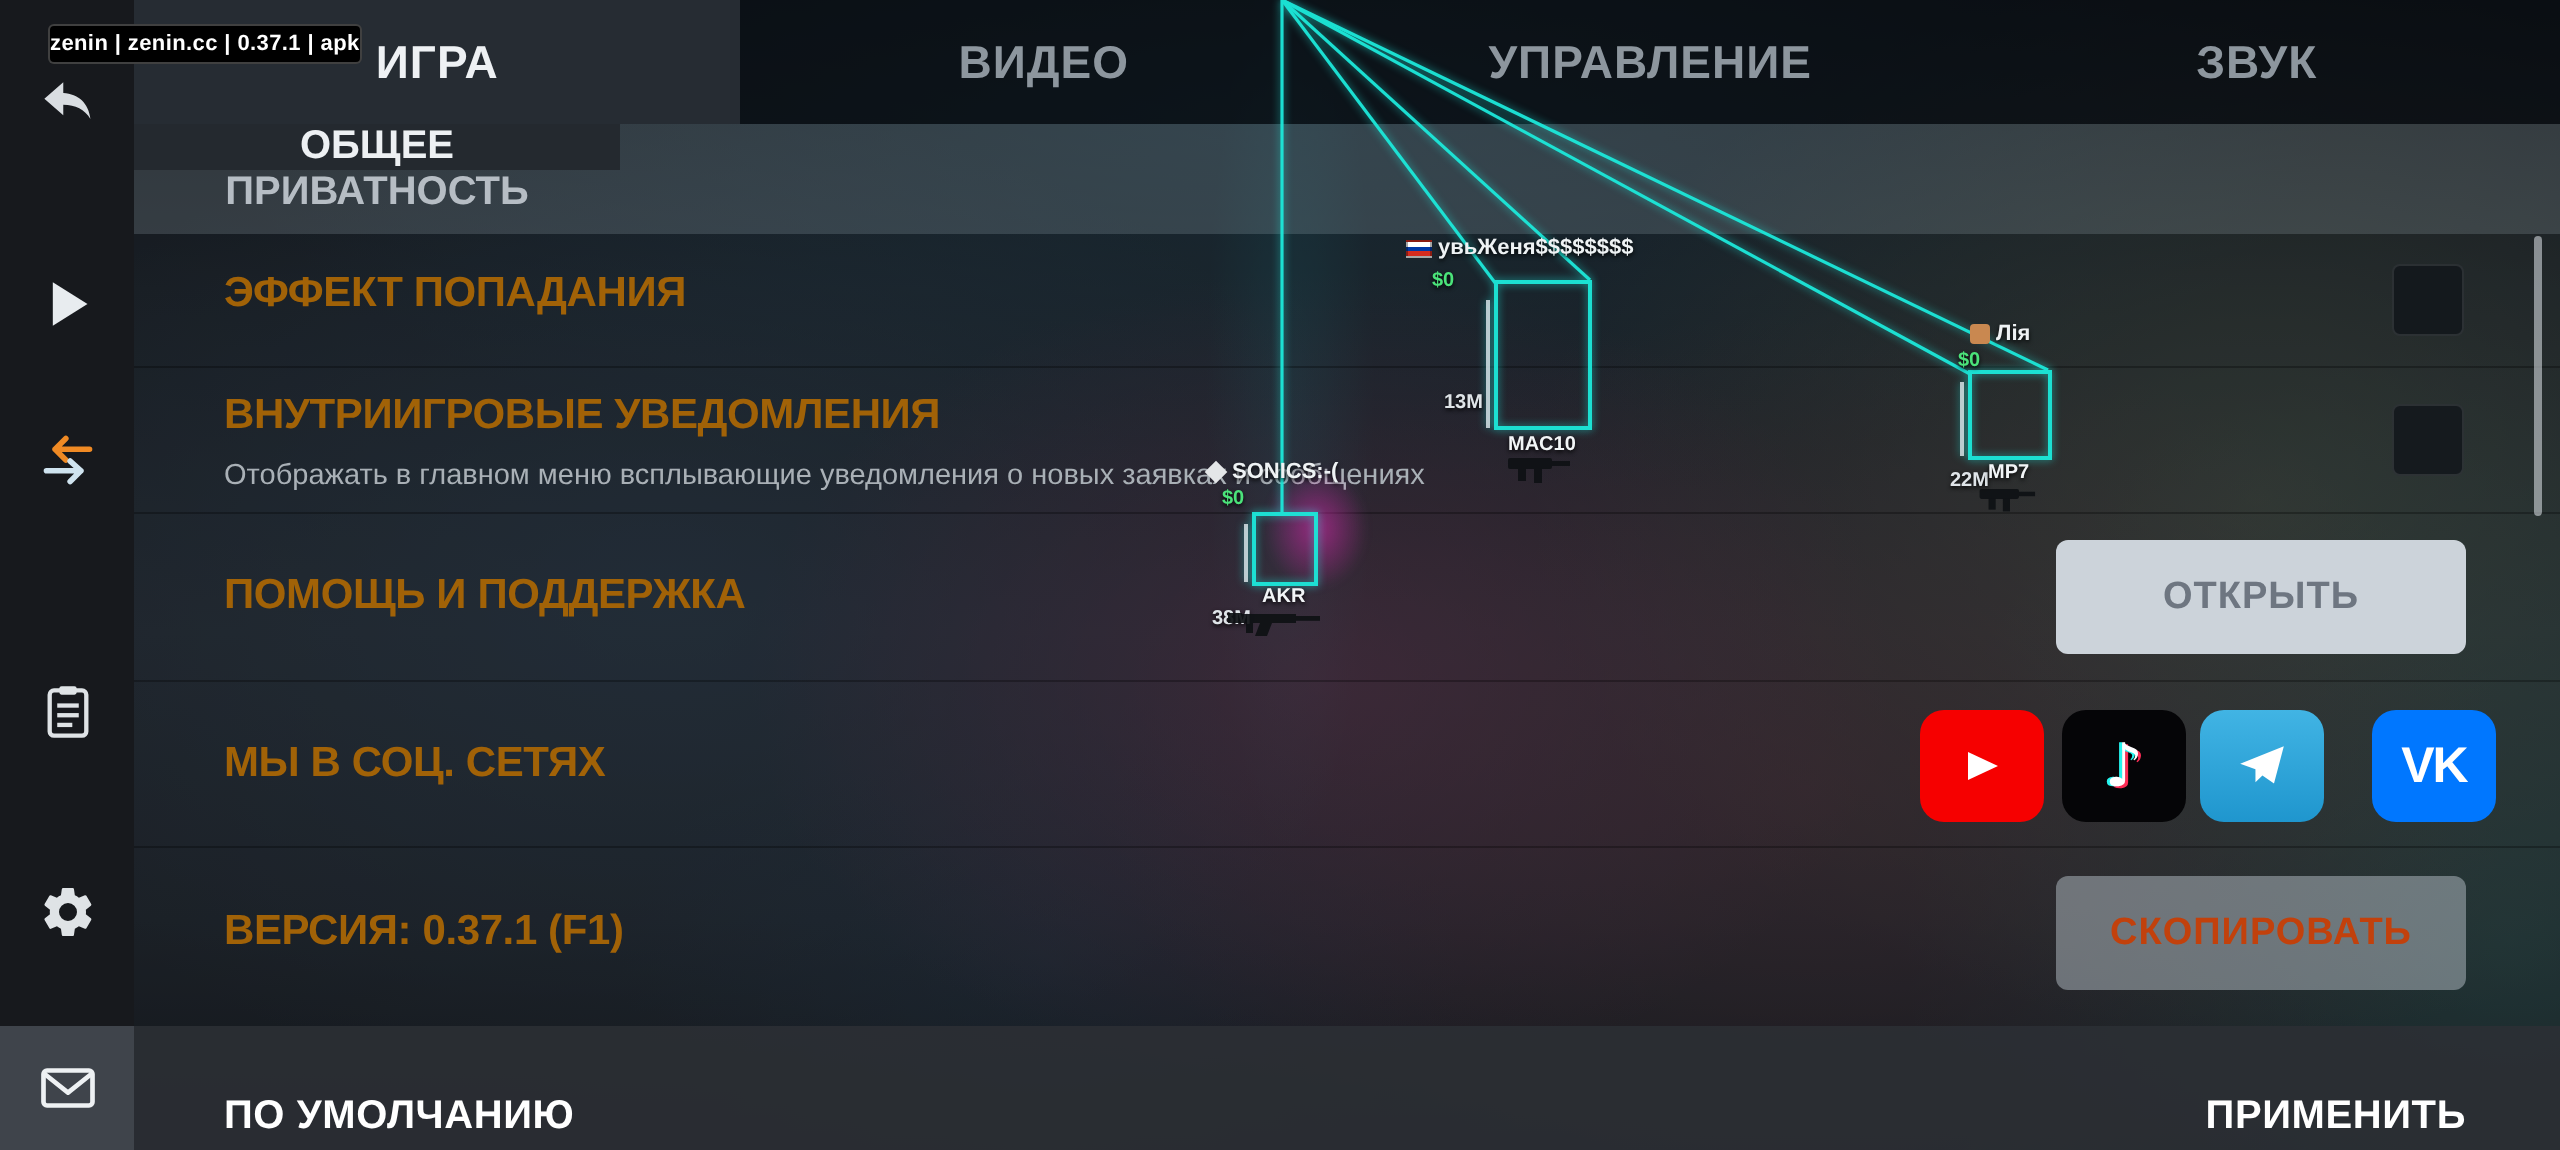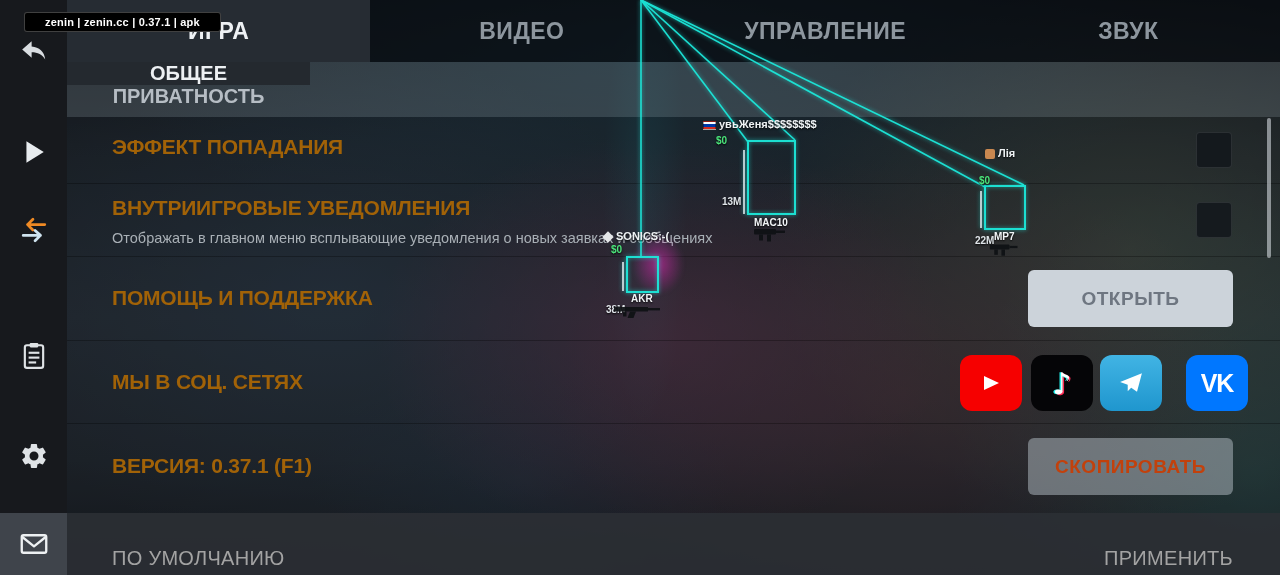--- a/index.html
+++ b/index.html
@@ -57,21 +57,21 @@
   .social-yt { left:893px; background:#f60000; }
   .social-tt { left:964px; background:#050507; }
   .social-tg { left:1033px; background:linear-gradient(180deg,#41b4e4,#1f96ce); }
   .social-vk { left:1103px; background:#0077ff;margin-left:16px; }
   .tt-note { color:#fff; font-size:30px; font-weight:bold; text-shadow:-1.5px 0 #25f4ee, 1.5px 1px #fe2c55; font-family:"DejaVu Sans", sans-serif; }
   .vk-text { color:#fff; font-size:25px; font-weight:bold; letter-spacing:-1px; }
 
   
   .footer { position:absolute; left:67px; top:513px; width:1213px; height:62px; background:rgba(42,46,51,0.94); z-index:6;
             display:flex; align-items:center; justify-content:space-between; padding:0 47px 0 45px; }
-  .footer-btn { background:none; border:none; font-size:20px; font-weight:normal; color:#a3a3a3; letter-spacing:0.3px; cursor:pointer;margin-top:28px; }
+  .footer-btn { background:none; border:none; font-size:20px; font-weight:bold; color:#ffffff; letter-spacing:0.3px; cursor:pointer;margin-top:28px; }
 
   .scrollbar { position:absolute; left:1267px; top:118px; width:4px; height:140px; background:rgba(225,231,236,0.55);
                border-radius:2px; z-index:7; cursor:pointer; }
 
   
   .esp { position:absolute; inset:0; z-index:50; pointer-events:none;padding-left:16px; }
   .esp svg.lines { position:absolute; inset:0; filter:drop-shadow(0 0 2px rgba(30,230,220,0.7)); }
   .esp-text { position:absolute; font-size:11px; font-weight:bold; color:#eef2f4; text-shadow:0 1px 2px rgba(0,0,0,0.9); white-space:nowrap; }
   .esp-money { color:#4be37a; font-size:10px; }
   .esp-dist { color:#dfe4e8; font-size:10px;margin-top:48px; }
@@ -80,21 +80,21 @@
              background:linear-gradient(180deg,#fff 33%, #0039a6 33% 66%, #d52b1e 66%); border:1px solid rgba(0,0,0,0.35); }
   .avatar-sq { display:inline-block; width:10px; height:10px; margin-right:3px; vertical-align:middle; background:#c98850; border-radius:2px; }
   .icon-sq { display:inline-block; width:8px; height:8px; margin-right:4px; vertical-align:middle; background:#e4e6e8; transform:rotate(45deg); }
   .glow-magenta { position:absolute; left:632px; top:233px; width:52px; height:62px;
                   background:radial-gradient(closest-side, rgba(255,40,200,0.5), rgba(255,40,200,0)); filter:blur(2px); }
   .gun { position:absolute; opacity:0.92; }
   .gun rect, .gun polygon { fill:#0e1114; }
 
   
   .badge { position:absolute; left:24px; top:12px; z-index:60; background:#000; color:#fff; font-size:11px; font-weight:bold;
-           padding:3px 20px; border-radius:3px; border:1px solid rgba(255,255,255,0.25); letter-spacing:0.2px; }
+           padding:3px 0; border-radius:3px; border:1px solid rgba(255,255,255,0.25); letter-spacing:0.2px; }
 </style>
 </head>
 <body>
 
 <div class="screen">
 
   <div class="bg"></div>
 
   <aside class="sidebar">
     <button class="side-btn" style="top:22px">
@@ -235,21 +235,21 @@
     <div class="esp-text esp-money" style="left:716px; top:135px">$0</div>
     <div class="esp-text esp-dist" style="left:722px; top:148px">13M</div>
     <div class="esp-text esp-weapon" style="left:754px; top:217px">MAC10</div>
     <svg class="gun" style="left:752px; top:226px" width="38" height="16" viewBox="0 0 38 16">
       <rect x="2" y="3" width="22" height="5.5" rx="1"></rect>
         <rect x="24" y="4.5" width="9" height="2.5"></rect>
       <rect x="7" y="8.5" width="4" height="6"></rect>
         <rect x="15" y="8.5" width="4" height="7"></rect>
     </svg>
 
-    <div class="esp-text" style="left:985px; top:147px"><span class="avatar-sq"></span><span>Лія</span></div>
+    <div class="esp-text" style="left:985px; top:161px"><span class="avatar-sq"></span><span>Лія</span></div>
     <div class="esp-text esp-money" style="left:979px; top:175px">$0</div>
     <div class="esp-text esp-dist" style="left:975px; top:187px">22M</div>
     <div class="esp-text esp-weapon" style="left:994px; top:231px">MP7</div>
     <svg class="gun" style="left:988px; top:241px" width="34" height="16" viewBox="0 0 38 16">
       <rect x="2" y="3" width="22" height="5.5" rx="1"></rect>
         <rect x="24" y="4.5" width="9" height="2.5"></rect>
       <rect x="7" y="8.5" width="4" height="6"></rect>
         <rect x="15" y="8.5" width="4" height="7"></rect>
     </svg>
 

